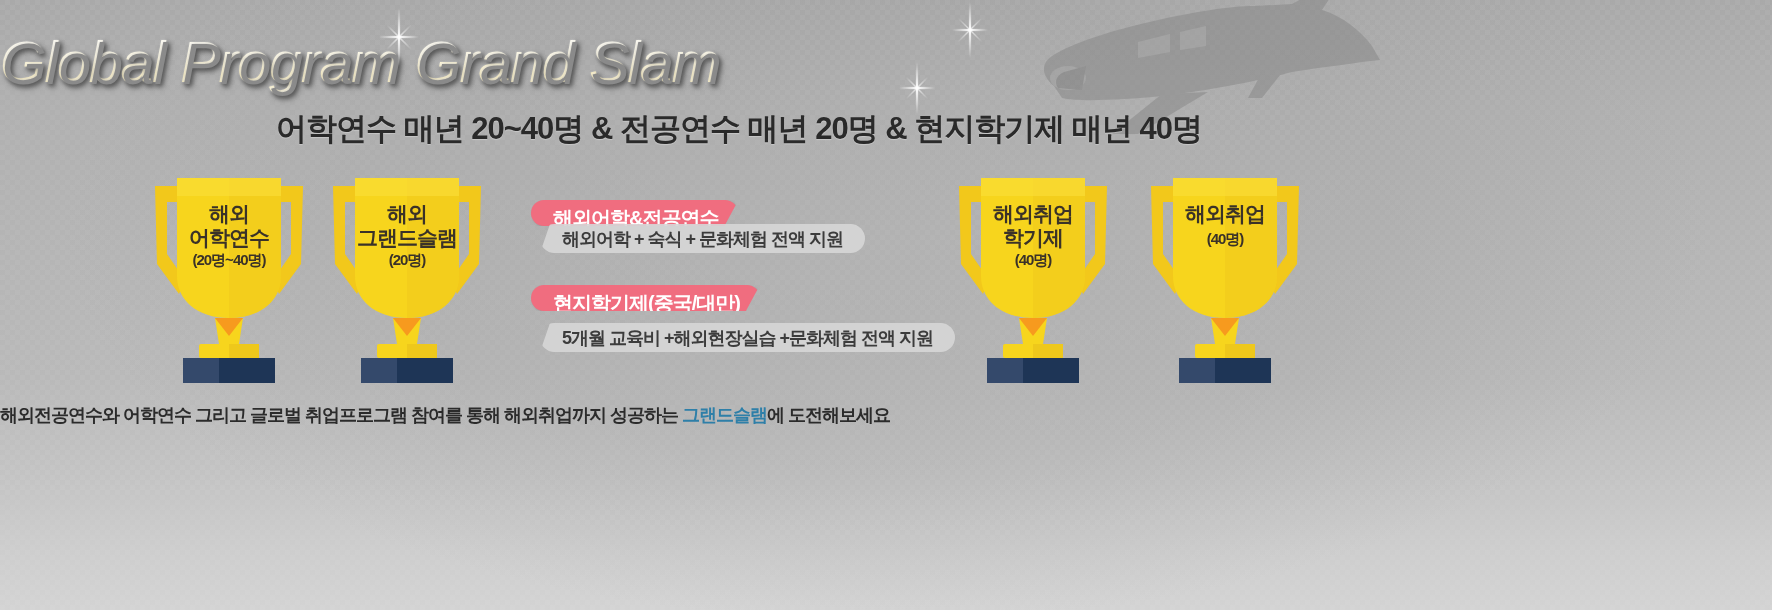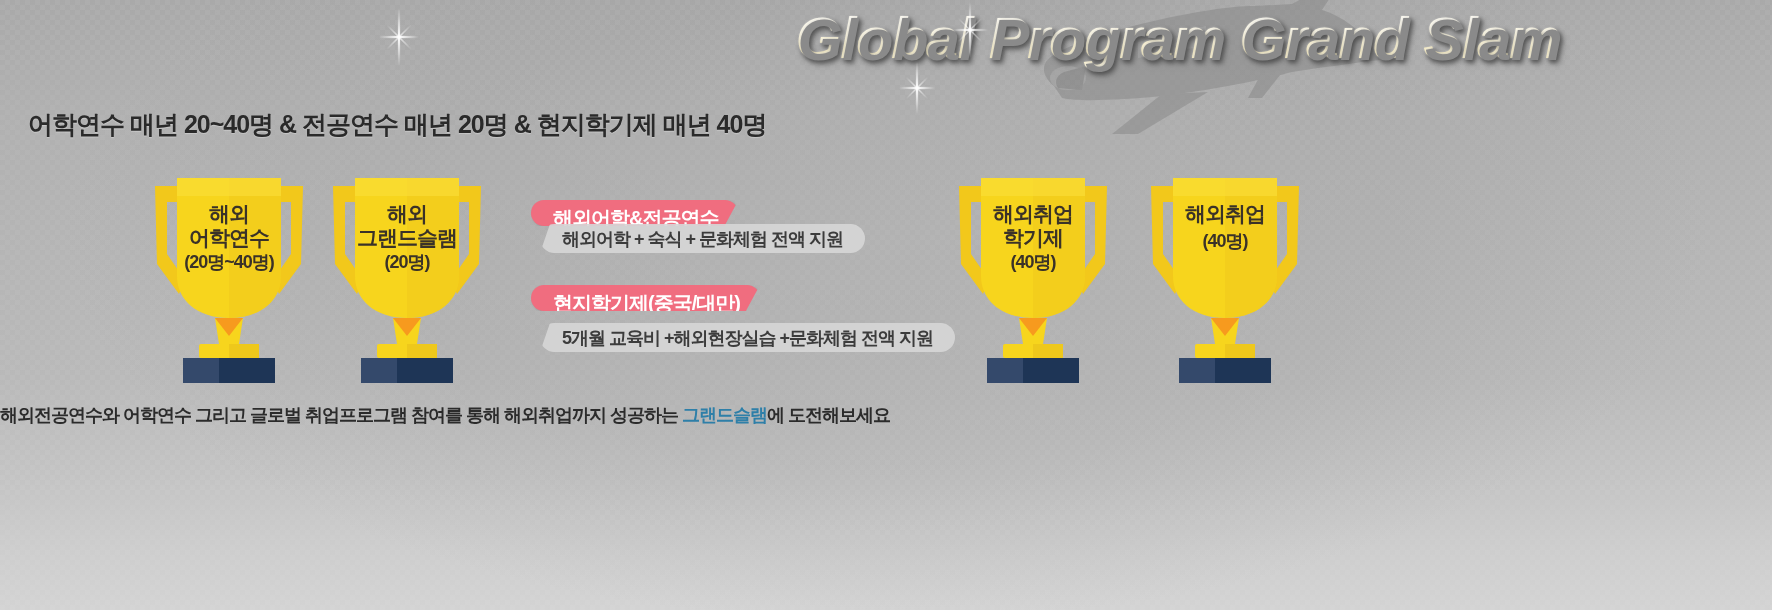--- a/index.html
+++ b/index.html
@@ -39,26 +39,26 @@
     right: 390px;
     top: -10px;
     width: 420px;
     height: 150px;
     opacity: 0.42;
   }
 
   
   #title {
     position: absolute;
-    top: 4px;
+    top: 28px;
     left: 0;
     width: 1560px;
-    text-align: right;
+    text-align: left;
     font-size: 58px;
-    font-weight: bold;
+    font-weight: normal;
     font-style: italic;
     letter-spacing: -0.5px;
     color: #fdf2c6;
     text-shadow:
       2px 2px 0 #8a8a8a,
       3px 3px 5px rgba(60,60,60,0.55),
       0 0 2px rgba(255,255,255,0.6);
     background: linear-gradient(180deg, #ffffff 0%, #fff8d8 40%, #f6e4a0 70%, #fff6cf 100%);
     -webkit-background-clip: text;
     background-clip: text;
@@ -91,27 +91,26 @@
   #sp1 { left: 379px; top: 8px;  width: 40px; height: 58px; }
   #sp2 { left: 952px; top: 2px;  width: 36px; height: 56px; }
   #sp3 { left: 899px; top: 62px; width: 36px; height: 52px; }
 
   
   #subtitle {
     position: absolute;
     top: 108px;
     left: 0;
     width: 1478px;
-    text-align: left;
-    font-size: 25px;
+    text-align: center;
+    font-size: 31px;
     font-weight: bold;
     color: #2a2a2a;
     letter-spacing: -1px;
     text-shadow: 0 1px 1px rgba(255,255,255,0.3);
-    padding-left: 28px;
   }
 
   
   .trophy {
     position: absolute;
     width: 160px;
     height: 215px;
   }
   .trophy svg { display: block; width: 100%; height: 100%; }
   .trophy-label {
@@ -121,21 +120,21 @@
     width: 100%;
     text-align: center;
     color: #3a3228;
     font-weight: bold;
     letter-spacing: -1px;
     line-height: 1.12;
     pointer-events: none;
   }
   .trophy-label .l1 { font-size: 21px; display: block; }
   .trophy-label .l2 { font-size: 21px; display: block; }
-  .trophy-label .cnt { font-size: 18px; display: block; margin-top: 3px; }
+  .trophy-label .cnt { font-size: 15px; display: block; margin-top: 3px; }
   .trophy-label.single .cnt { margin-top: 5px; }
 
   #t1 { left: 149px; top: 168px; }
   #t2 { left: 327px; top: 168px; }
   #t3 { left: 953px; top: 168px; }
   #t4 { left: 1145px; top: 168px; }
 
   
   .badge {
     position: absolute;

